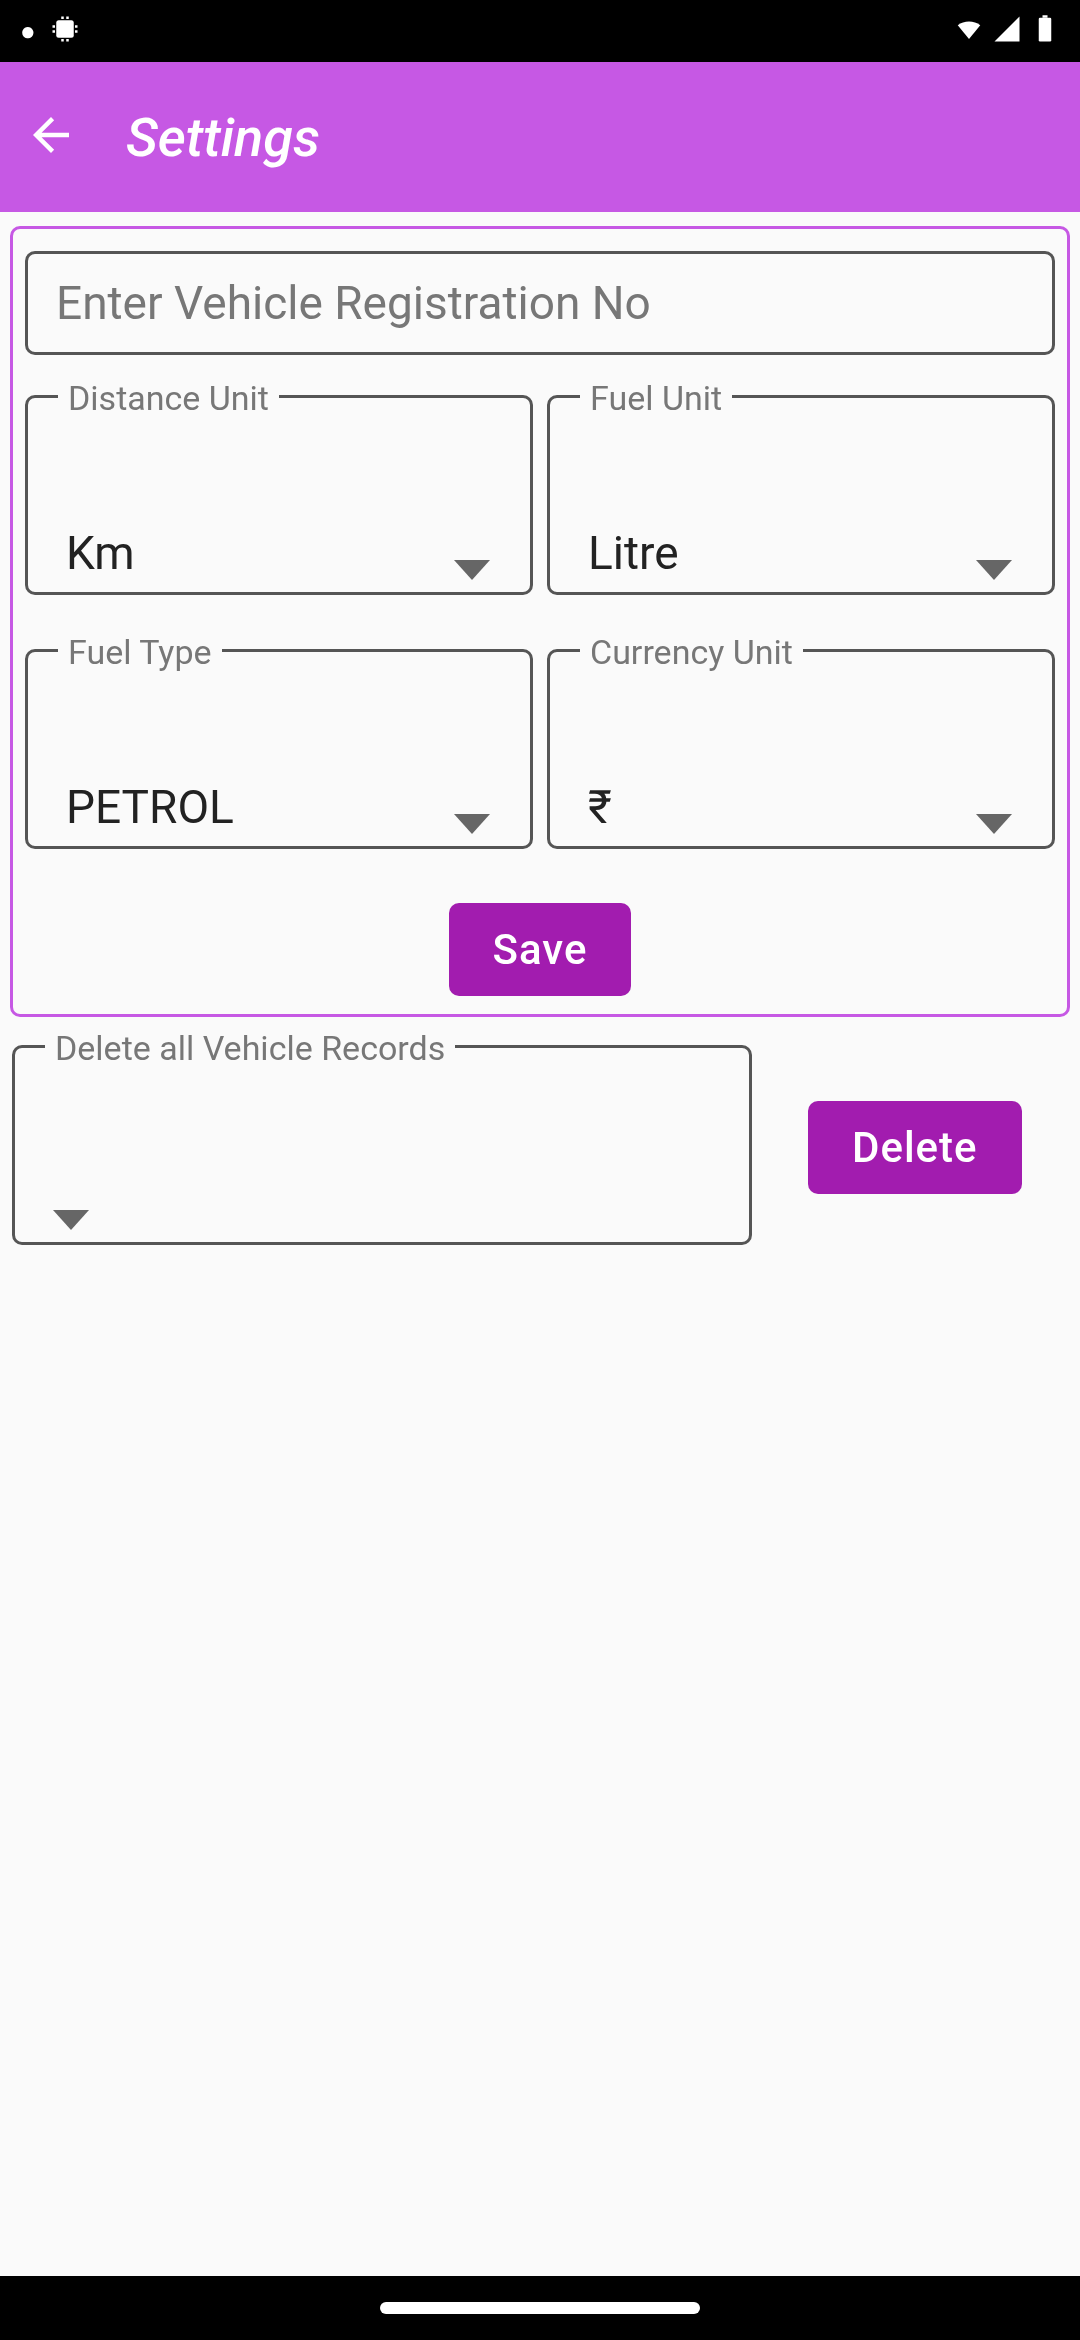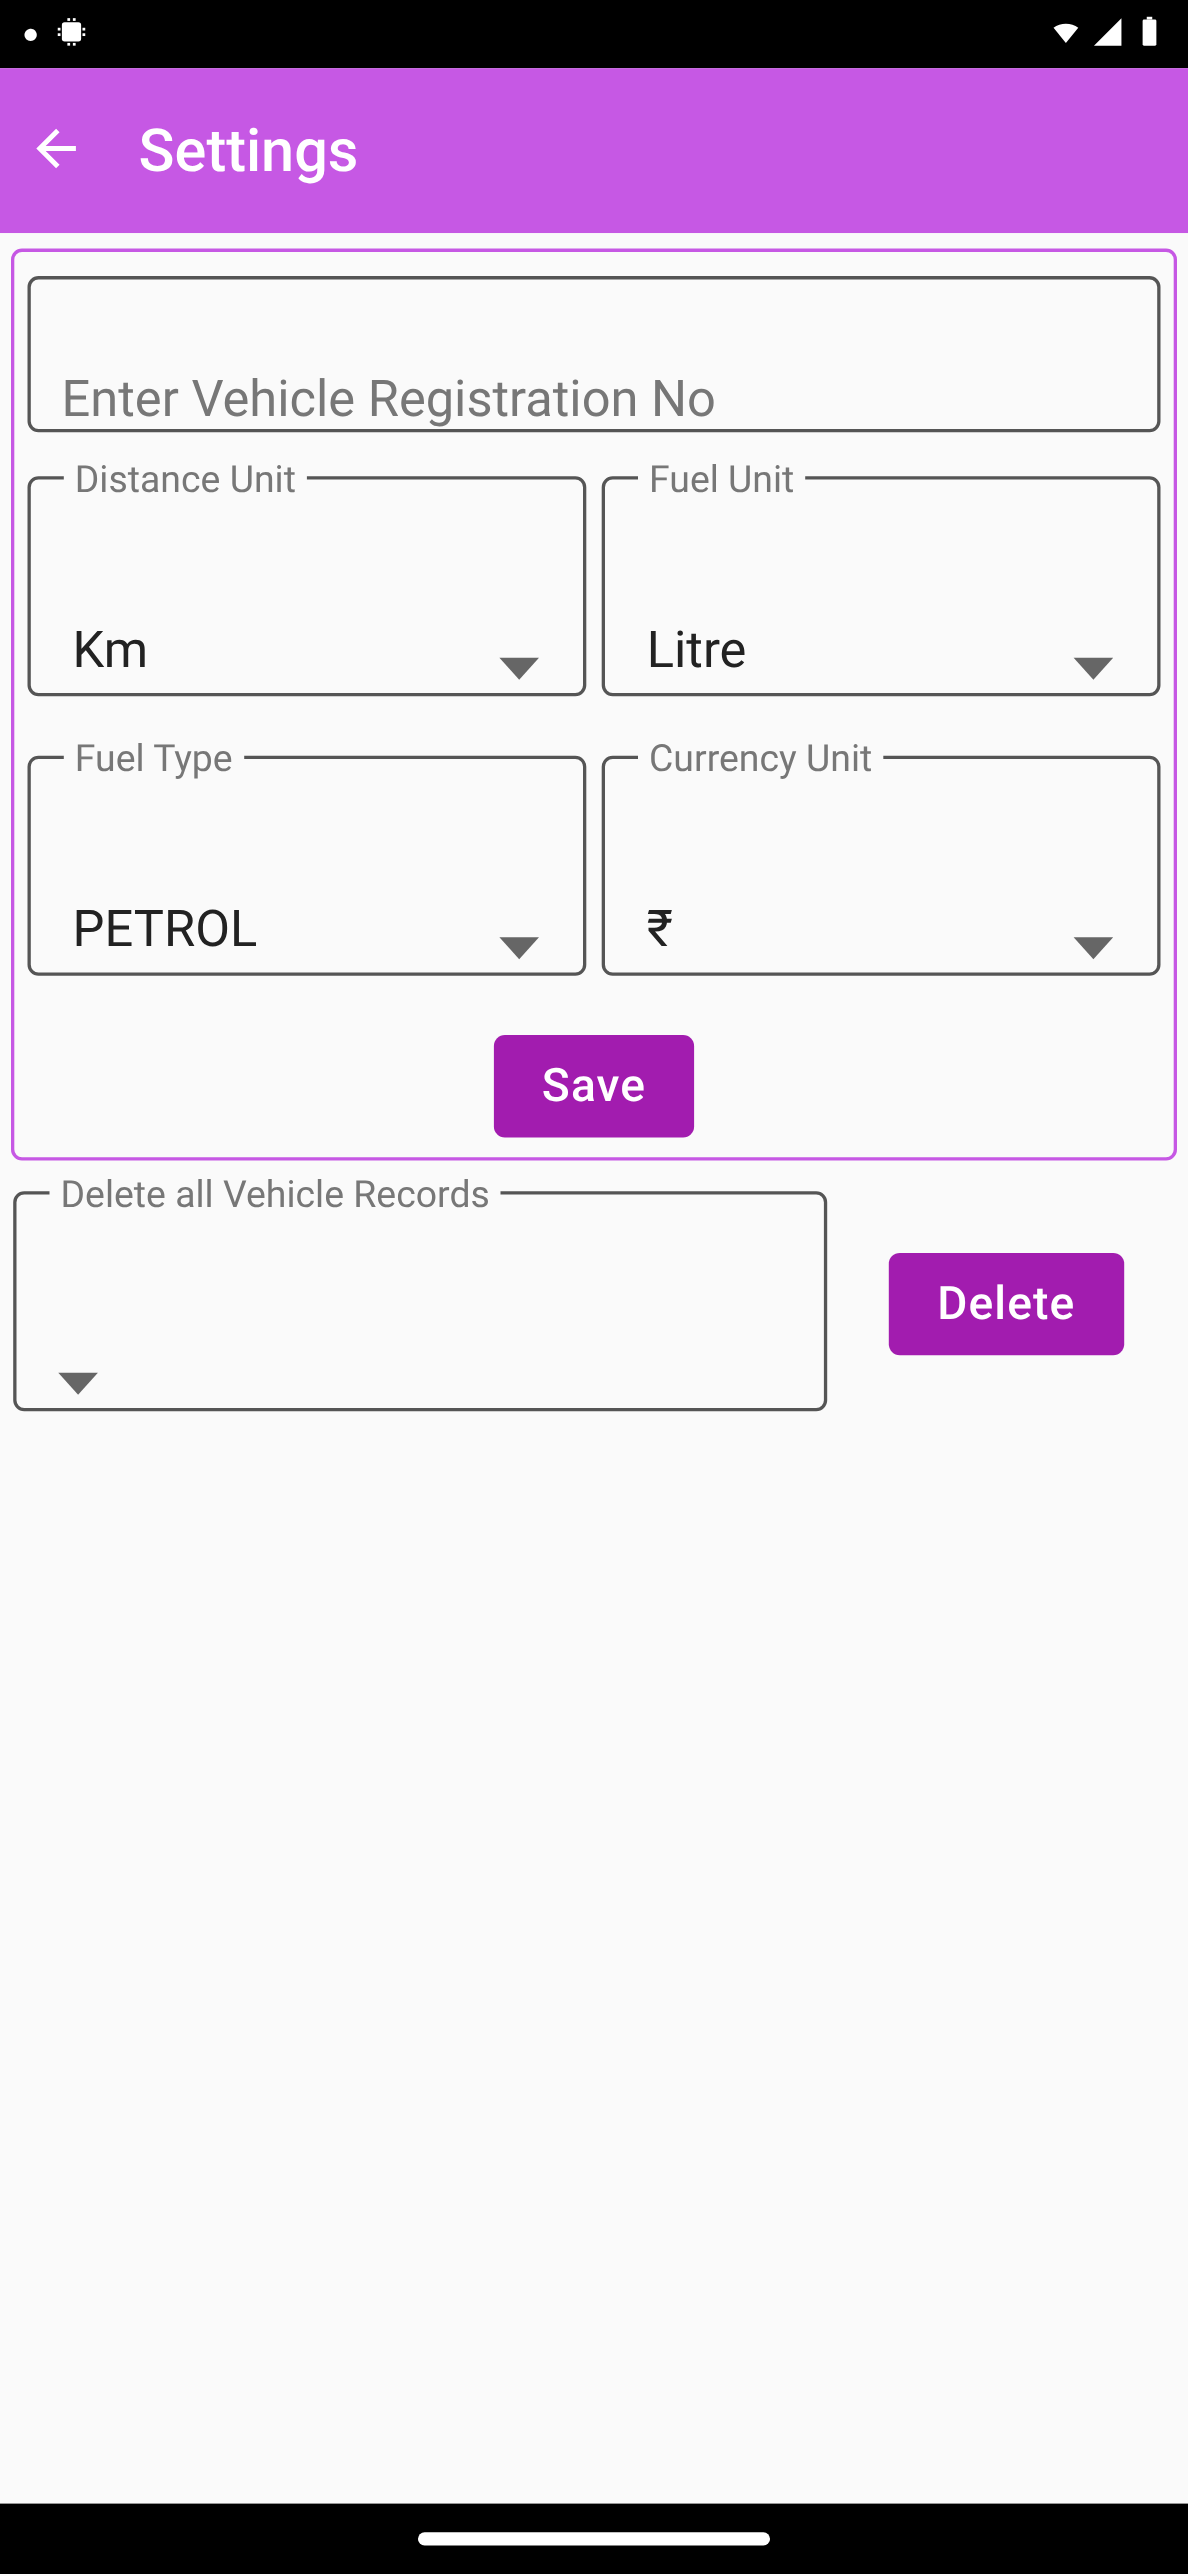--- a/index.html
+++ b/index.html
@@ -42,20 +42,21 @@
       width: 30px;
       height: 30px;
     }
     .app-bar {
       height: 150px;
       background: #c658e4;
       display: flex;
       align-items: center;
       padding-left: 24px;
       gap: 48px;
+      font-style: italic;
     }
     .back-arrow svg {
       width: 54px;
       height: 54px;
       fill: #fff;
     }
     .app-title {
       color: #fff;
       font-size: 54px;
       font-weight: 500;
@@ -67,23 +68,23 @@
     }
     .card {
       border: 3px solid #c658e4;
       border-radius: 10px;
       padding: 22px 12px 18px 12px;
       margin-bottom: 28px;
     }
     .text-field {
       border: 3px solid #555;
       border-radius: 10px;
-      height: 142px;
-      display: flex;
-      align-items: flex-end;
+      height: 104px;
+      display: flex;
+      align-items: center;
       padding: 0 28px;
       margin-bottom: 40px;
     }
     .text-field .placeholder {
       color: #777;
       font-size: 46px;
     }
     .select-row {
       display: flex;
       gap: 14px;

